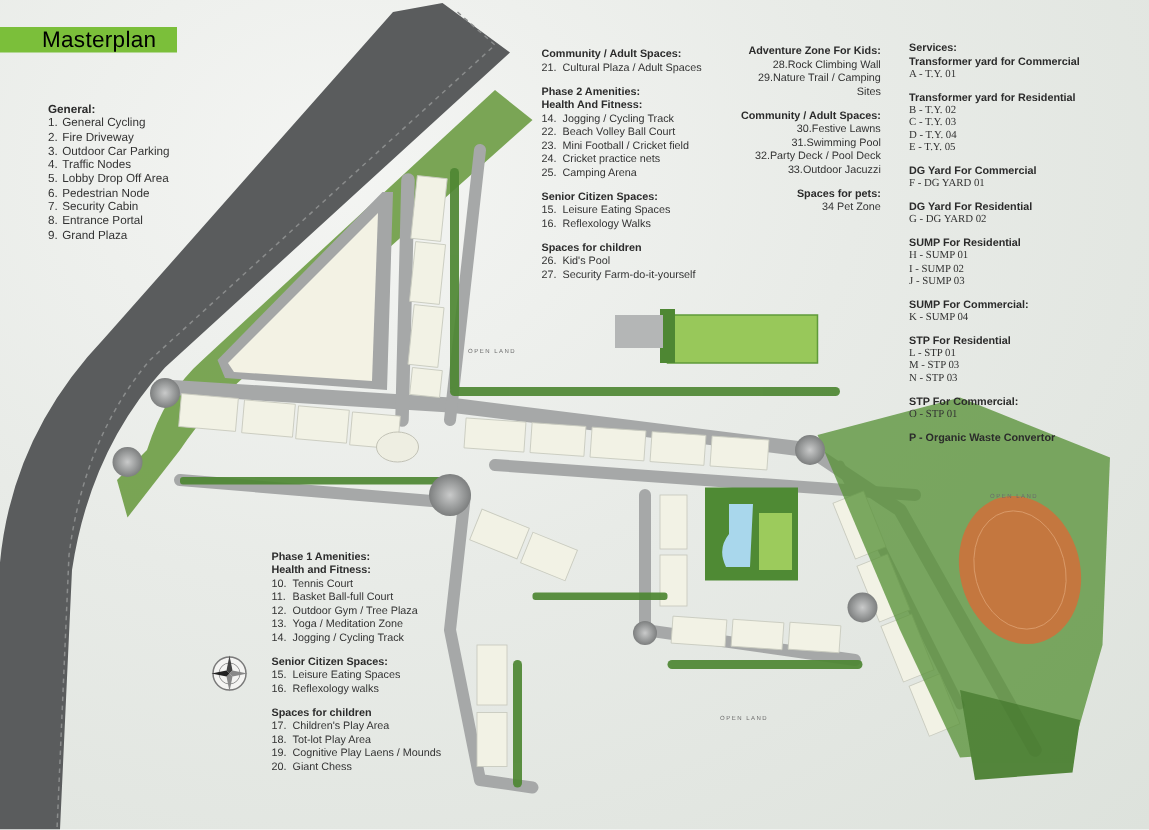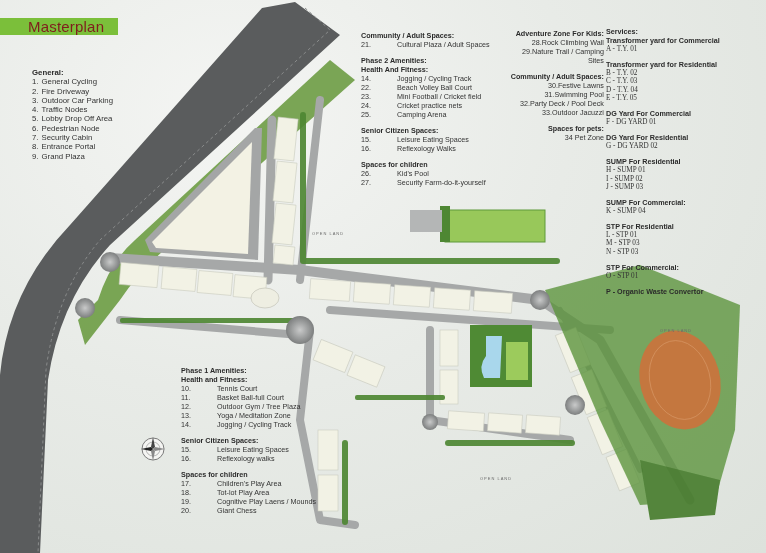--- a/index.html
+++ b/index.html
@@ -5,28 +5,28 @@
     html, body { margin: 0; padding: 0; }
     body {
       width: 766px; height: 553px; overflow: hidden; position: relative;
       font-family: "Liberation Sans", sans-serif;
       background: radial-gradient(ellipse at 30% 20%, #f4f5f3 0%, #e8ebe7 45%, #dde2dc 100%);
       color: #2a2a2a;
     }
     .map-layer { position: absolute; left: 0; top: 0; width: 766px; height: 553px; }
     .title-bar {
       position: absolute; left: 0; top: 18px; width: 118px; height: 17px;
-      background: #7bbf3a; color: #7f1d1d; font-size: 15px; line-height: 17px;
+      background: #7bbf3a; color: #000000; font-size: 15px; line-height: 17px;
       padding-left: 28px; box-sizing: border-box; letter-spacing: 0.2px;
     }
     .legend { position: absolute; font-size: 7.2px; line-height: 9px; color: #333; }
     .legend .hd { font-weight: bold; color: #2b2b2b; }
     .legend .gap { height: 7px; }
     .legend .row { white-space: nowrap; }
-    .legend .num { display: inline-block; width: 36px; }
+    .legend .num { display: inline-block; width: 14px; }
     .legend.general { font-size: 7.8px; line-height: 9.3px; }
     .legend.general .num { width: auto; margin-right: 3px; }
     .legend.services .row { line-height: 8.2px; font-family: Liberation Serif, serif; }
     .map-label { font-family: "Liberation Sans", sans-serif; font-size: 4px; fill: #6b6b6b; letter-spacing: 1px; }
   </style>
 </head>
 <body>
 
 <svg class="map-layer" viewBox="0 0 766 553" xmlns="http://www.w3.org/2000/svg">
   <defs>

